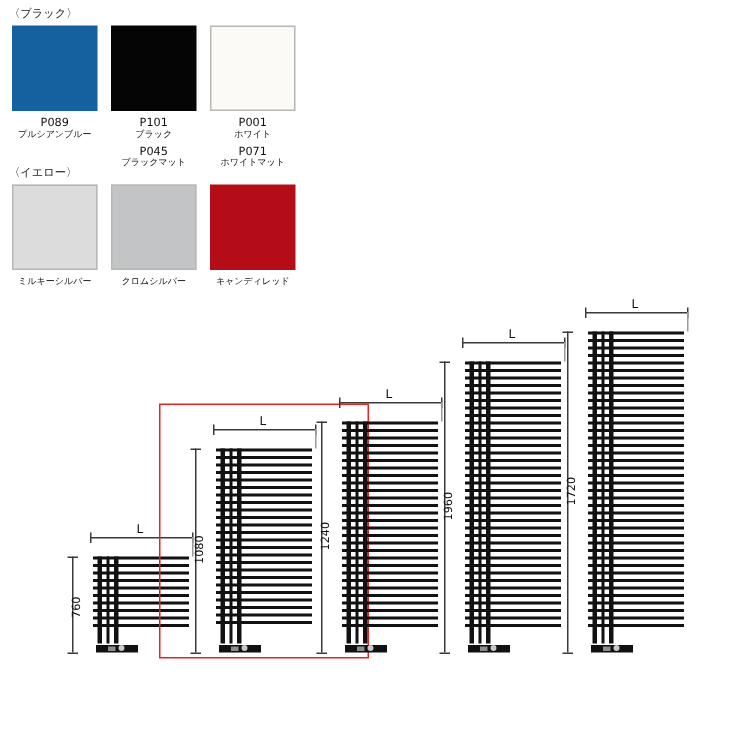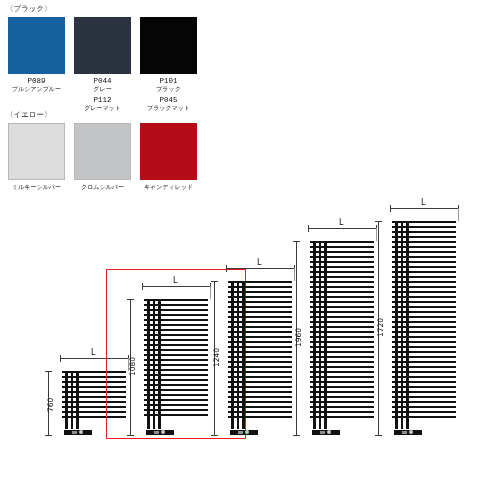--- a/index.html
+++ b/index.html
@@ -12,21 +12,21 @@
     overflow:hidden;
   }
   .section-title{
     font-size:7.5px;
     letter-spacing:0px;
     color:#1a1a1a;
     white-space:nowrap;
   }
   
   .swatch-row{position:absolute;display:flex;}
-  .swatch-cell{display:flex;flex-direction:column;align-items:center;font-family:Liberation Mono, monospace;}
+  .swatch-cell{display:flex;flex-direction:column;align-items:center;}
   .chip{width:57px;height:57px;box-sizing:border-box;}
   .chip.bordered{border:1px solid #b9b7b4;}
   .cap{margin-top:4px;text-align:center;line-height:1.05;}
   .cap .code{font-size:7.5px;color:#111;display:block;}
   .cap .jp{font-size:6px;color:#111;display:block;margin-top:1px;}
   .cap .code2{font-size:7.5px;color:#111;display:block;margin-top:4px;}
   .cap .jp2{font-size:6px;color:#111;display:block;margin-top:1px;}
 
   
   #drawing{position:absolute;left:0;top:205px;width:500px;height:295px;}
@@ -61,35 +61,35 @@
 
 <div class="swatch-row" id="row-standard" style="left:8px;top:17px;gap:9px;">
     <div class="swatch-cell">
       <div class="chip" style="background: rgb(21, 96, 159);"></div>
       <div class="cap">
         <span class="code">P089</span>
         <span class="jp">プルシアンブルー</span>
       </div>
     </div>
     <div class="swatch-cell">
-      <div class="chip" style="background: rgb(43, 50, 64);"></div>
-      <div class="cap">
-        <span class="code">P044</span>
-        <span class="jp">グレー</span>
-        <span class="code2">P112</span>
-        <span class="jp2">グレーマット</span>
-      </div>
-    </div>
-    <div class="swatch-cell">
       <div class="chip" style="background: rgb(5, 5, 5);"></div>
       <div class="cap">
         <span class="code">P101</span>
         <span class="jp">ブラック</span>
         <span class="code2">P045</span>
         <span class="jp2">ブラックマット</span>
+      </div>
+    </div>
+    <div class="swatch-cell">
+      <div class="chip bordered" style="background: rgb(251, 250, 247);"></div>
+      <div class="cap">
+        <span class="code">P001</span>
+        <span class="jp">ホワイト</span>
+        <span class="code2">P071</span>
+        <span class="jp2">ホワイトマット</span>
       </div>
     </div>
   </div>
 
 <div class="section-title" style="position:absolute;left:6px;top:110px;">〈イエロー〉</div>
 
 <div class="swatch-row" id="row-special" style="left:8px;top:123px;gap:9px;">
     <div class="swatch-cell">
       <div class="chip bordered" style="background: rgb(220, 220, 221);"></div>
       <div class="cap">

